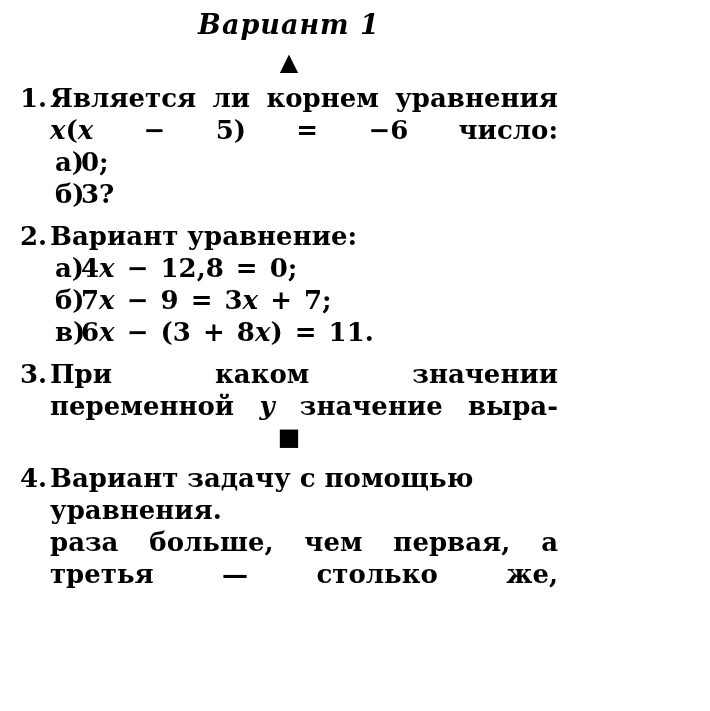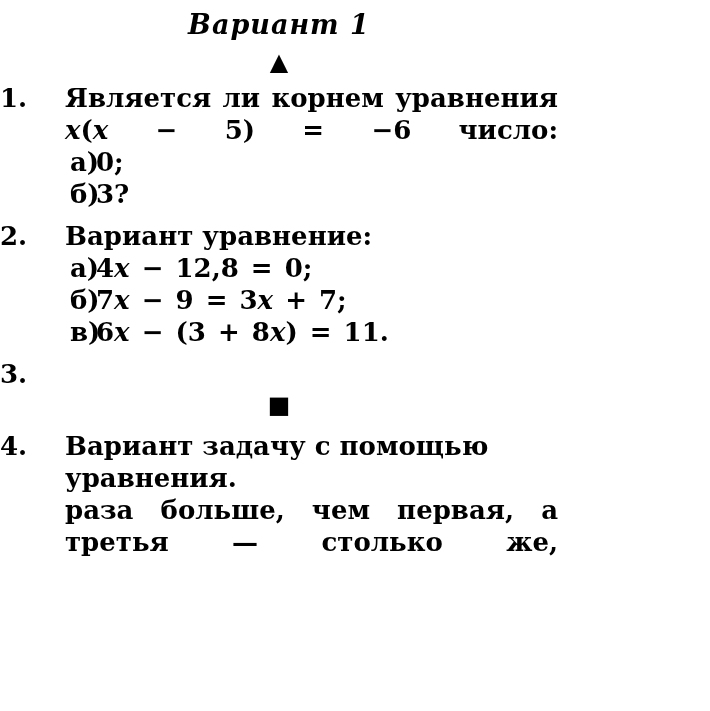--- a/index.html
+++ b/index.html
@@ -13,21 +13,21 @@
     overflow: hidden;
     color: #000;
     font-family: "DejaVu Serif", serif;
     font-weight: bold;
     font-size: 26px;
   }
   .page {
     box-sizing: border-box;
     width: 578px;
     height: 711px;
-    padding: 8px 20px 0 0;
+    padding: 8px 20px 0 20px;
   }
   .title {
     text-align: center;
     font-style: italic;
     font-size: 27px;
     line-height: 34px;
     letter-spacing: 1px;
   }
   .marker {
     text-align: center;
@@ -45,21 +45,20 @@
   .problem.p3 { margin-top: 10px; }
   .problem.p4 { margin-top: 0; }
   .num {
     flex: 0 0 30px;
     width: 30px;
     line-height: 32px;
   }
   .content {
     flex: 1 1 auto;
     min-width: 0;
-    margin-left: 35px;
   }
   .line {
     line-height: 32px;
     white-space: normal;
   }
   .line.stretch {
     text-align: justify;
     text-align-last: justify;
   }
   .sub {
@@ -114,20 +113,21 @@
       <div class="sub">
         <span class="sub-label">в)</span>
         <span class="sub-text eq">6<i>x</i> − (3 + 8<i>x</i>) = 11.</span>
       </div>
     </div>
   </div>
 
   <div class="problem p3">
     <span class="num">3.</span>
     <div class="content">
+      <div class="line stretch">При каком значении переменной <i>y</i> значение выра-</div>
     </div>
   </div>
 
   <div class="marker square">■</div>
 
   <div class="problem p4">
     <span class="num">4.</span>
     <div class="content">
       <div class="line">Вариант задачу с помощью уравнения.</div>
       <div class="line stretch">раза больше, чем первая, а третья — столько же,</div>

